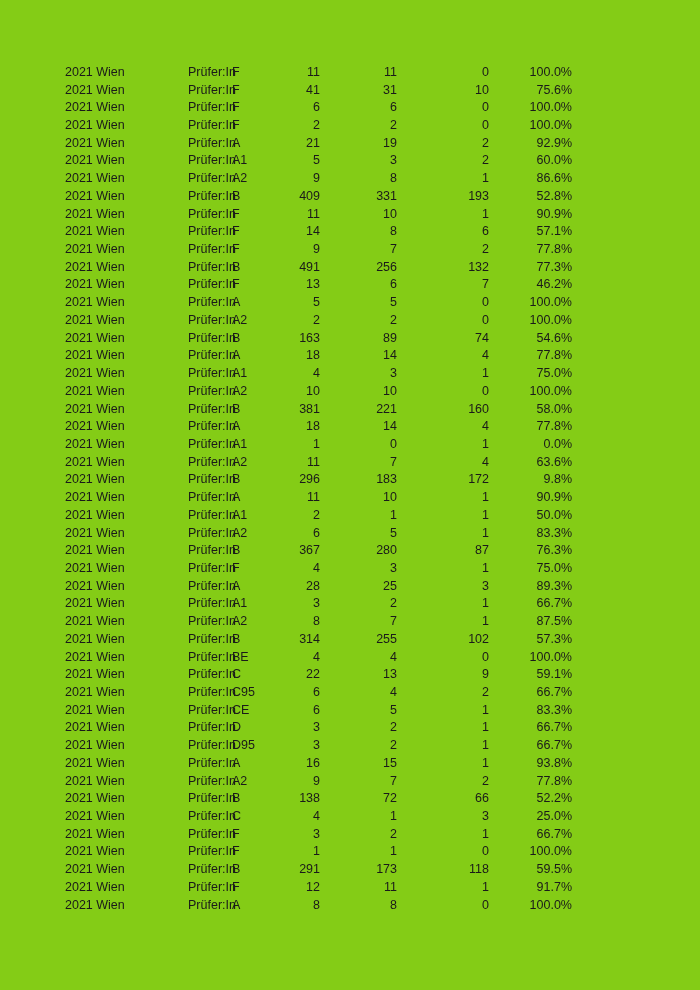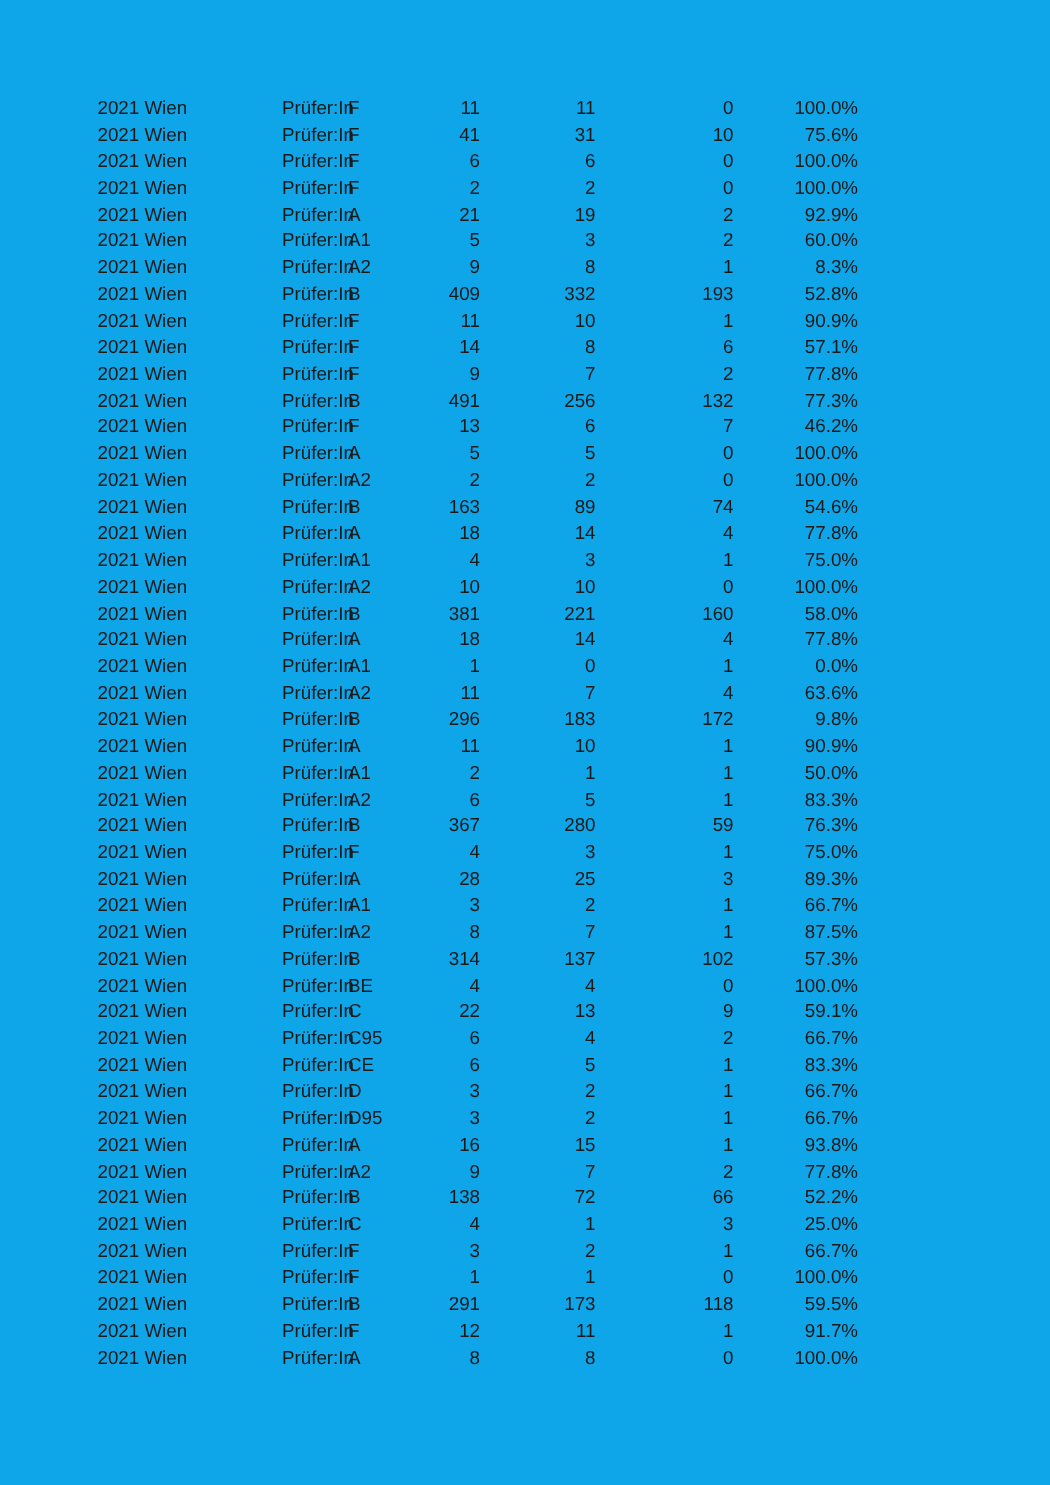--- a/index.html
+++ b/index.html
@@ -10,21 +10,21 @@
     width: 700px;
     height: 990px;
     background: #ffffff;
     font-family: "Liberation Sans", sans-serif;
     overflow: hidden;
     position: relative;
   }
   .page {
     position: absolute;
     inset: 0;
-    background: #0ea5e9;
+    background: #84cc16;
   }
   .table {
     position: absolute;
     top: 63px;
     left: 65px;
     width: 507px;
   }
   .row {
     display: grid;
     grid-template-columns: 123px 44px 45px 43px 77px 92px 83px;
@@ -96,28 +96,28 @@
     <span class="cell num">2</span>
     <span class="cell num">60.0%</span>
   </div>
       <div class="row">
     <span class="cell">2021 Wien</span>
     <span class="cell">Prüfer:In</span>
     <span class="cell">A2</span>
     <span class="cell num">9</span>
     <span class="cell num">8</span>
     <span class="cell num">1</span>
-    <span class="cell num">8.3%</span>
+    <span class="cell num">86.6%</span>
   </div>
       <div class="row">
     <span class="cell">2021 Wien</span>
     <span class="cell">Prüfer:In</span>
     <span class="cell">B</span>
     <span class="cell num">409</span>
-    <span class="cell num">332</span>
+    <span class="cell num">331</span>
     <span class="cell num">193</span>
     <span class="cell num">52.8%</span>
   </div>
       <div class="row">
     <span class="cell">2021 Wien</span>
     <span class="cell">Prüfer:In</span>
     <span class="cell">F</span>
     <span class="cell num">11</span>
     <span class="cell num">10</span>
     <span class="cell num">1</span>
@@ -284,21 +284,21 @@
     <span class="cell num">5</span>
     <span class="cell num">1</span>
     <span class="cell num">83.3%</span>
   </div>
       <div class="row">
     <span class="cell">2021 Wien</span>
     <span class="cell">Prüfer:In</span>
     <span class="cell">B</span>
     <span class="cell num">367</span>
     <span class="cell num">280</span>
-    <span class="cell num">59</span>
+    <span class="cell num">87</span>
     <span class="cell num">76.3%</span>
   </div>
       <div class="row">
     <span class="cell">2021 Wien</span>
     <span class="cell">Prüfer:In</span>
     <span class="cell">F</span>
     <span class="cell num">4</span>
     <span class="cell num">3</span>
     <span class="cell num">1</span>
     <span class="cell num">75.0%</span>
@@ -328,21 +328,21 @@
     <span class="cell num">8</span>
     <span class="cell num">7</span>
     <span class="cell num">1</span>
     <span class="cell num">87.5%</span>
   </div>
       <div class="row">
     <span class="cell">2021 Wien</span>
     <span class="cell">Prüfer:In</span>
     <span class="cell">B</span>
     <span class="cell num">314</span>
-    <span class="cell num">137</span>
+    <span class="cell num">255</span>
     <span class="cell num">102</span>
     <span class="cell num">57.3%</span>
   </div>
       <div class="row">
     <span class="cell">2021 Wien</span>
     <span class="cell">Prüfer:In</span>
     <span class="cell">BE</span>
     <span class="cell num">4</span>
     <span class="cell num">4</span>
     <span class="cell num">0</span>

